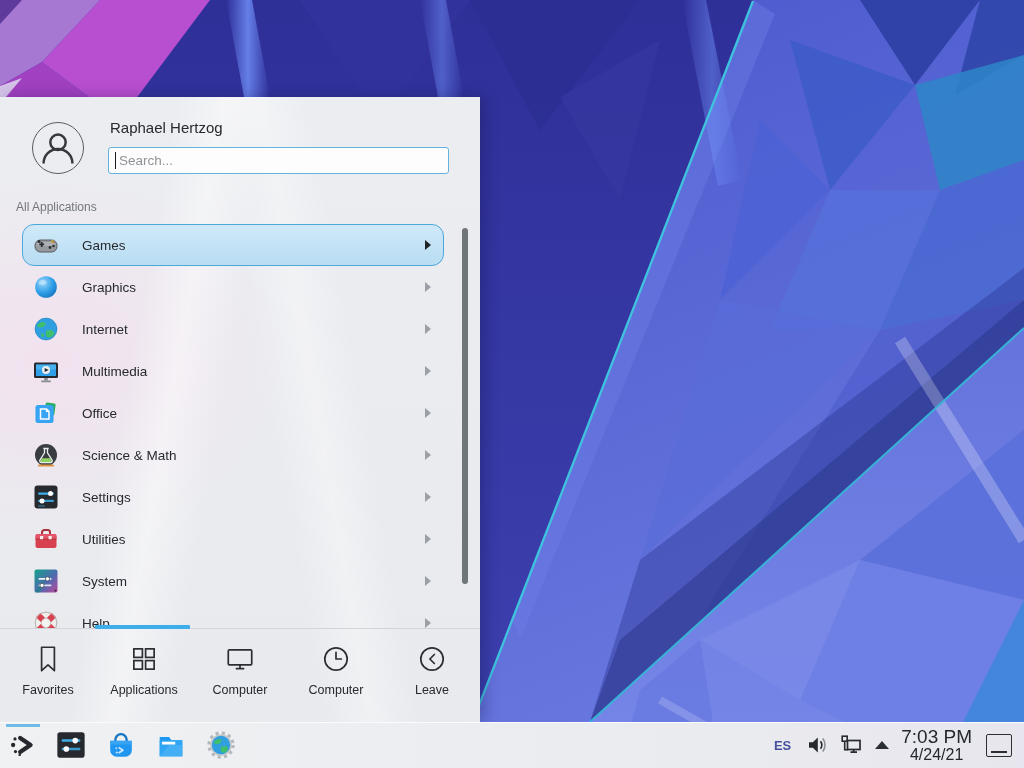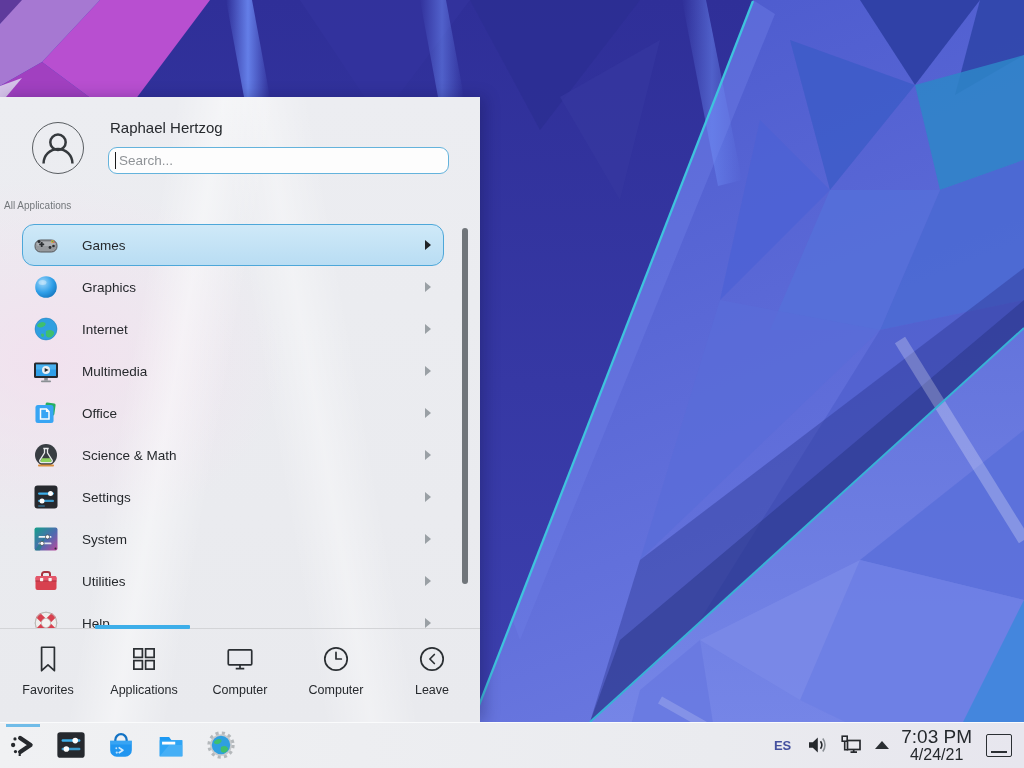--- a/index.html
+++ b/index.html
@@ -16,27 +16,27 @@
       linear-gradient(80deg, rgba(255,255,255,0) 55%, rgba(255,255,255,.35) 63%, rgba(255,255,255,0) 71%),
       radial-gradient(ellipse 340px 260px at 10% 42%, rgba(244,222,238,.75), rgba(244,222,238,0) 70%),
       linear-gradient(#ecedf1,#e9eaee);
     box-shadow: 5px 0 14px rgba(15,15,60,.28);
   }
   .menu-header { position:absolute; left:0; top:0; width:480px; height:88px; }
   .avatar-ring { position:absolute; left:32px; top:25px; width:52px; height:52px; border:1px solid #595d61; border-radius:50%; background:transparent; }
   .user-name { position:absolute; left:110px; top:22px; font-size:15px; color:#26292d; }
   .search-wrap { position:absolute; left:108px; top:50px; width:341px; height:27px; }
   .search-wrap input {
-    width:100%; height:100%; border:1px solid #64b3dc; border-radius:9px; background:#fdfdfd;
+    width:100%; height:100%; border:1px solid #64b3dc; border-radius:3px; background:#fdfdfd;
     padding:0 8px 0 10px; font-size:13.5px; color:#26292d; outline:none; font-family:"Liberation Sans",sans-serif;
   }
   .search-wrap input::placeholder { color:#8f9397; }
   .caret { position:absolute; left:7px; top:5px; width:1px; height:17px; background:#1a1a1a; }
 
-  .section-label { position:absolute; left:4px; top:103px; font-size:10px; color:#73777b; }
+  .section-label { position:absolute; left:16px; top:103px; font-size:12px; color:#73777b; }
 
   .app-list { position:absolute; left:0; top:127px; width:480px; height:404px; overflow:hidden; }
   .app-item { position:relative; margin:0 0 0 22px; width:422px; height:42px; display:flex; align-items:center; border:1px solid transparent; border-radius:12px; }
   .app-item.selected { background:linear-gradient(#cfe9f8,#b9ddf3); border-color:#4da7d9; }
   .app-icon { width:28px; height:28px; margin-left:9px; flex:0 0 28px; }
   .app-label { margin-left:22px; font-size:13.5px; color:#26292d; }
   .row-arrow { position:absolute; right:12px; top:50%; margin-top:-5px; width:0; height:0; border-left:6px solid #9aa0a5; border-top:5px solid transparent; border-bottom:5px solid transparent; }
   .selected .row-arrow { border-left-color:#202327; }
 
   .scroll-thumb { position:absolute; left:462px; top:131px; width:6px; height:356px; background:#70757a; border-radius:3px; }
@@ -251,20 +251,33 @@
           <rect x="6" y="16.8" width="16" height="2.2" rx="1.1" fill="#3daee9" opacity=".85"></rect>
           <circle cx="10" cy="17.9" r="2.5" fill="#fdfdfd"></circle>
           <rect x="6" y="22.3" width="7" height="1.5" rx=".75" fill="#3daee9" opacity=".5"></rect>
         </svg>
         <span class="app-label">Settings</span>
         <span class="row-arrow"></span>
       </div>
 
       <div class="app-item">
         <svg class="app-icon" viewBox="0 0 28 28">
+          <path d="M10,9.5 v-2.2 a2.3,2.3 0 0 1 2.3,-2.3 h3.4 a2.3,2.3 0 0 1 2.3,2.3 v2.2" fill="none" stroke="#a8333f" stroke-width="2"></path>
+          <rect x="3.5" y="9" width="21" height="14" rx="2" fill="#d8414f"></rect>
+          <rect x="3.5" y="9" width="21" height="5" rx="2" fill="#e4576a"></rect>
+          <rect x="3.5" y="13.5" width="21" height="1" fill="#b03341"></rect>
+          <rect x="8" y="11" width="3.2" height="3.2" rx=".6" fill="#f7f3f1"></rect>
+          <rect x="16.5" y="11" width="3.2" height="3.2" rx=".6" fill="#f7f3f1"></rect>
+        </svg>
+        <span class="app-label">Utilities</span>
+        <span class="row-arrow"></span>
+      </div>
+
+      <div class="app-item">
+        <svg class="app-icon" viewBox="0 0 28 28">
           <defs>
               <linearGradient id="gSys" x1="0" y1="0" x2="1" y2="1">
             <stop offset="0" stop-color="#14a08a"></stop>
                 <stop offset=".55" stop-color="#4f6ab0"></stop>
                 <stop offset="1" stop-color="#c0479c"></stop>
           </linearGradient>
             </defs>
           <rect x="2.5" y="2.5" width="23" height="23" rx="2" fill="url(#gSys)"></rect>
           <path d="M2.5,25.5 L14,10 8,25.5z" fill="#0e8a76" opacity=".5"></path>
           <rect x="6.5" y="11" width="13" height="1.8" rx=".9" fill="#eef2f5"></rect>
@@ -272,33 +285,20 @@
           <rect x="6.5" y="17.5" width="13" height="1.8" rx=".9" fill="#eef2f5" opacity=".9"></rect>
           <circle cx="10" cy="18.4" r="2.1" fill="#fdfdfd" stroke="#3a3f44" stroke-width=".7"></circle>
           <circle cx="23.5" cy="23.5" r="1" fill="#2c2f33"></circle>
         </svg>
         <span class="app-label">System</span>
         <span class="row-arrow"></span>
       </div>
 
       <div class="app-item">
         <svg class="app-icon" viewBox="0 0 28 28">
-          <path d="M10,9.5 v-2.2 a2.3,2.3 0 0 1 2.3,-2.3 h3.4 a2.3,2.3 0 0 1 2.3,2.3 v2.2" fill="none" stroke="#a8333f" stroke-width="2"></path>
-          <rect x="3.5" y="9" width="21" height="14" rx="2" fill="#d8414f"></rect>
-          <rect x="3.5" y="9" width="21" height="5" rx="2" fill="#e4576a"></rect>
-          <rect x="3.5" y="13.5" width="21" height="1" fill="#b03341"></rect>
-          <rect x="8" y="11" width="3.2" height="3.2" rx=".6" fill="#f7f3f1"></rect>
-          <rect x="16.5" y="11" width="3.2" height="3.2" rx=".6" fill="#f7f3f1"></rect>
-        </svg>
-        <span class="app-label">Utilities</span>
-        <span class="row-arrow"></span>
-      </div>
-
-      <div class="app-item">
-        <svg class="app-icon" viewBox="0 0 28 28">
           <circle cx="14" cy="14" r="10.8" fill="#efeeec" stroke="#c4c2be" stroke-width="1"></circle>
           <g transform="rotate(45 14 14)">
             <rect x="11" y="2.8" width="6" height="7.5" fill="#d8414f"></rect>
             <rect x="11" y="17.7" width="6" height="7.5" fill="#d8414f"></rect>
             <rect x="2.8" y="11" width="7.5" height="6" fill="#d8414f"></rect>
             <rect x="17.7" y="11" width="7.5" height="6" fill="#d8414f"></rect>
           </g>
           <circle cx="14" cy="14" r="4.6" fill="#f4f3f1" stroke="#c4c2be" stroke-width=".8"></circle>
           <circle cx="14" cy="14" r="10.8" fill="none" stroke="#b8b6b2" stroke-width=".8"></circle>
         </svg>

